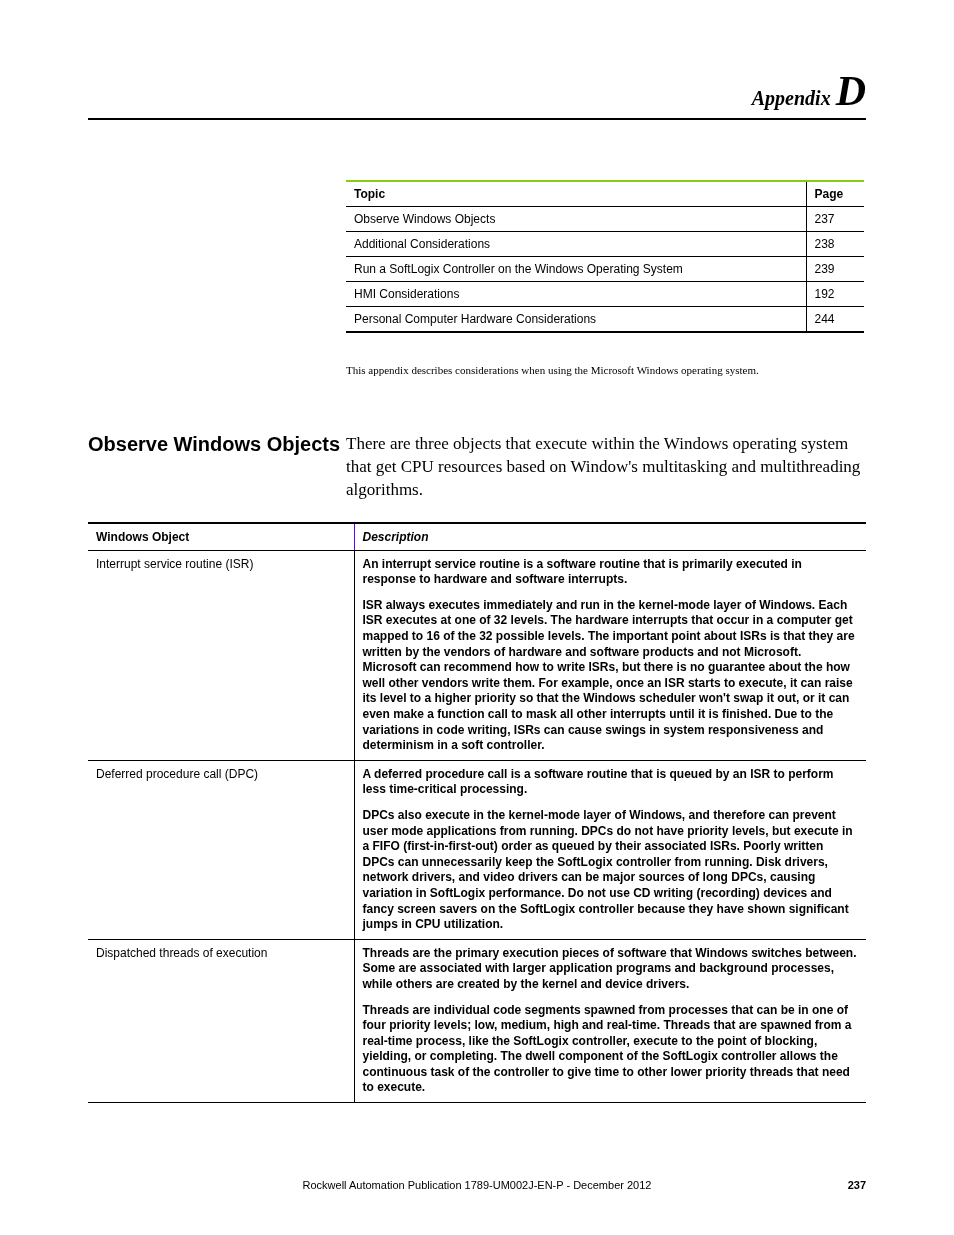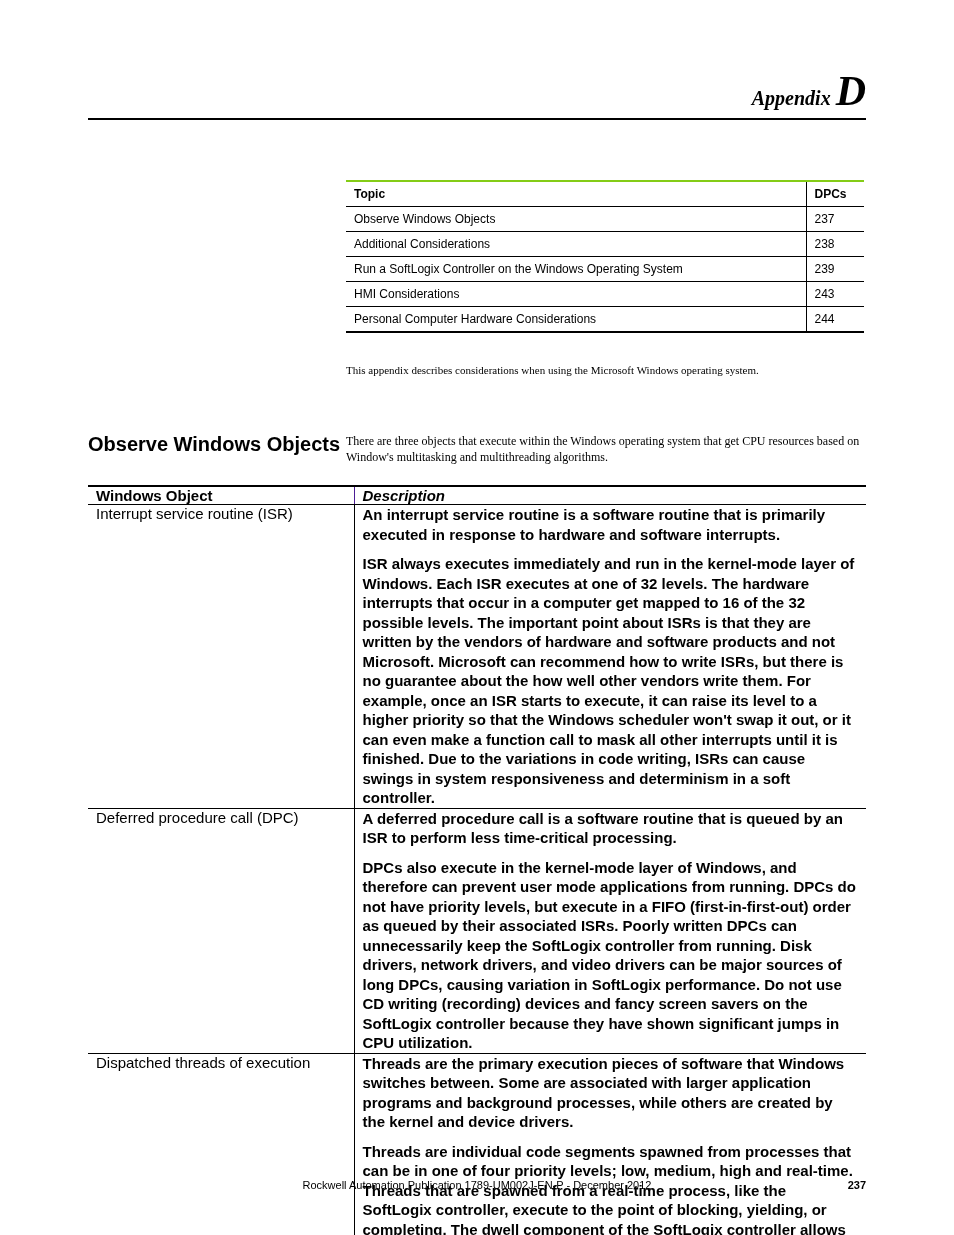--- a/index.html
+++ b/index.html
@@ -81,37 +81,37 @@
     }
     .section-heading {
       font-family: Arial, Helvetica, sans-serif;
       font-weight: bold;
       font-size: 20px;
       width: 258px;
       flex-shrink: 0;
     }
     .section-para {
       font-family: Georgia, 'Times New Roman', serif;
-      font-size: 12px;
+      font-size: 17px;
       line-height: 1.35;
       width: 520px;
     }
     .objects-table {
       border-collapse: collapse;
       width: 100%;
       margin-top: 12px;
     }
     .objects-table th, .objects-table td {
       border-top: 1px solid #000;
       border-bottom: 1px solid #000;
       border-left: none;
       border-right: none;
-      padding: 0 8px;
+      padding: 6px 8px;
       text-align: left;
-      font-size: 15px;
+      font-size: 12px;
       vertical-align: top;
     }
     .objects-table th {
       font-weight: bold;
       border-top: 2px solid #000;
     }
     .objects-table td.col-name {
       width: 266px;
     }
     .objects-table td.col-desc {
@@ -156,39 +156,39 @@
   <div class="appendix-header">
     <span>Appendix</span>
     <span class="big-letter">D</span>
   </div>
 
 
   <table class="toc-table">
     <thead>
       <tr>
         <th>Topic</th>
-        <th class="page-col">DPCs</th>
+        <th class="page-col">Page</th>
       </tr>
     </thead>
     <tbody>
       <tr>
         <td>Observe Windows Objects</td>
         <td class="page-col">237</td>
       </tr>
       <tr>
         <td>Additional Considerations</td>
         <td class="page-col">238</td>
       </tr>
       <tr>
         <td>Run a SoftLogix Controller on the Windows Operating System</td>
         <td class="page-col">239</td>
       </tr>
       <tr>
         <td>HMI Considerations</td>
-        <td class="page-col">243</td>
+        <td class="page-col">192</td>
       </tr>
       <tr>
         <td>Personal Computer Hardware Considerations</td>
         <td class="page-col">244</td>
       </tr>
     </tbody>
   </table>
 
   <p class="intro-para">This appendix describes considerations when using the Microsoft Windows operating system.</p>
 

